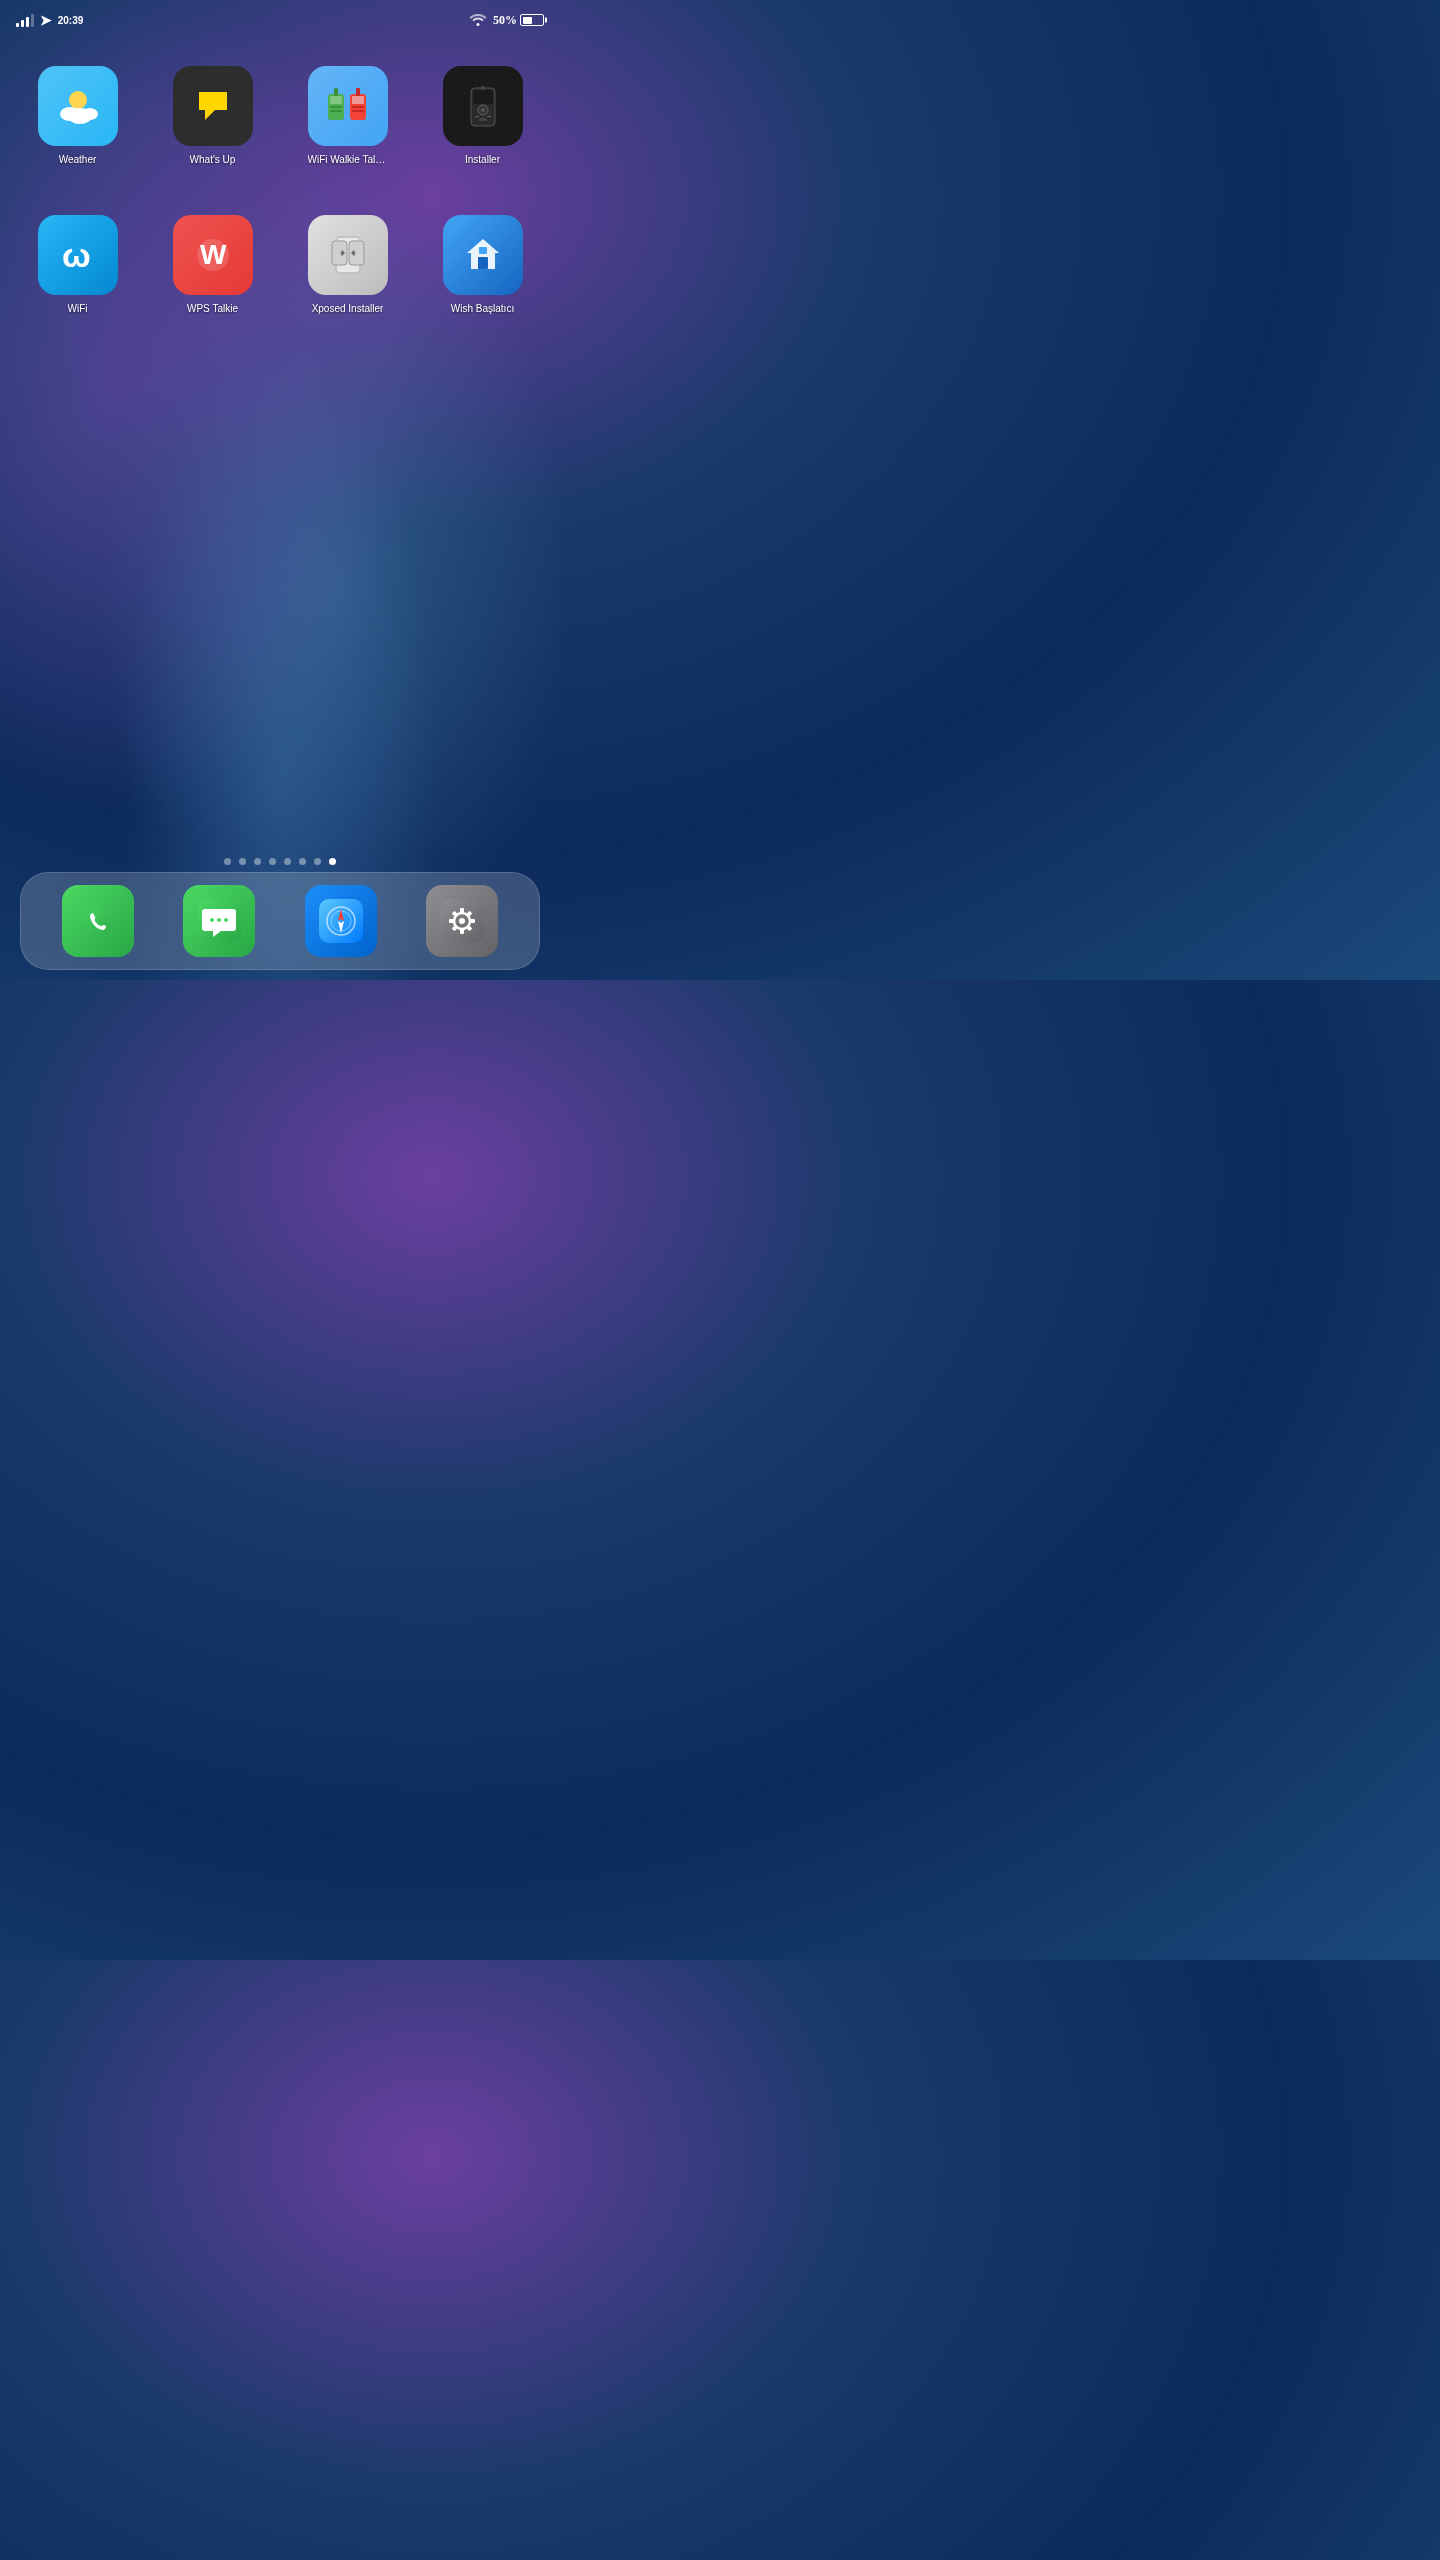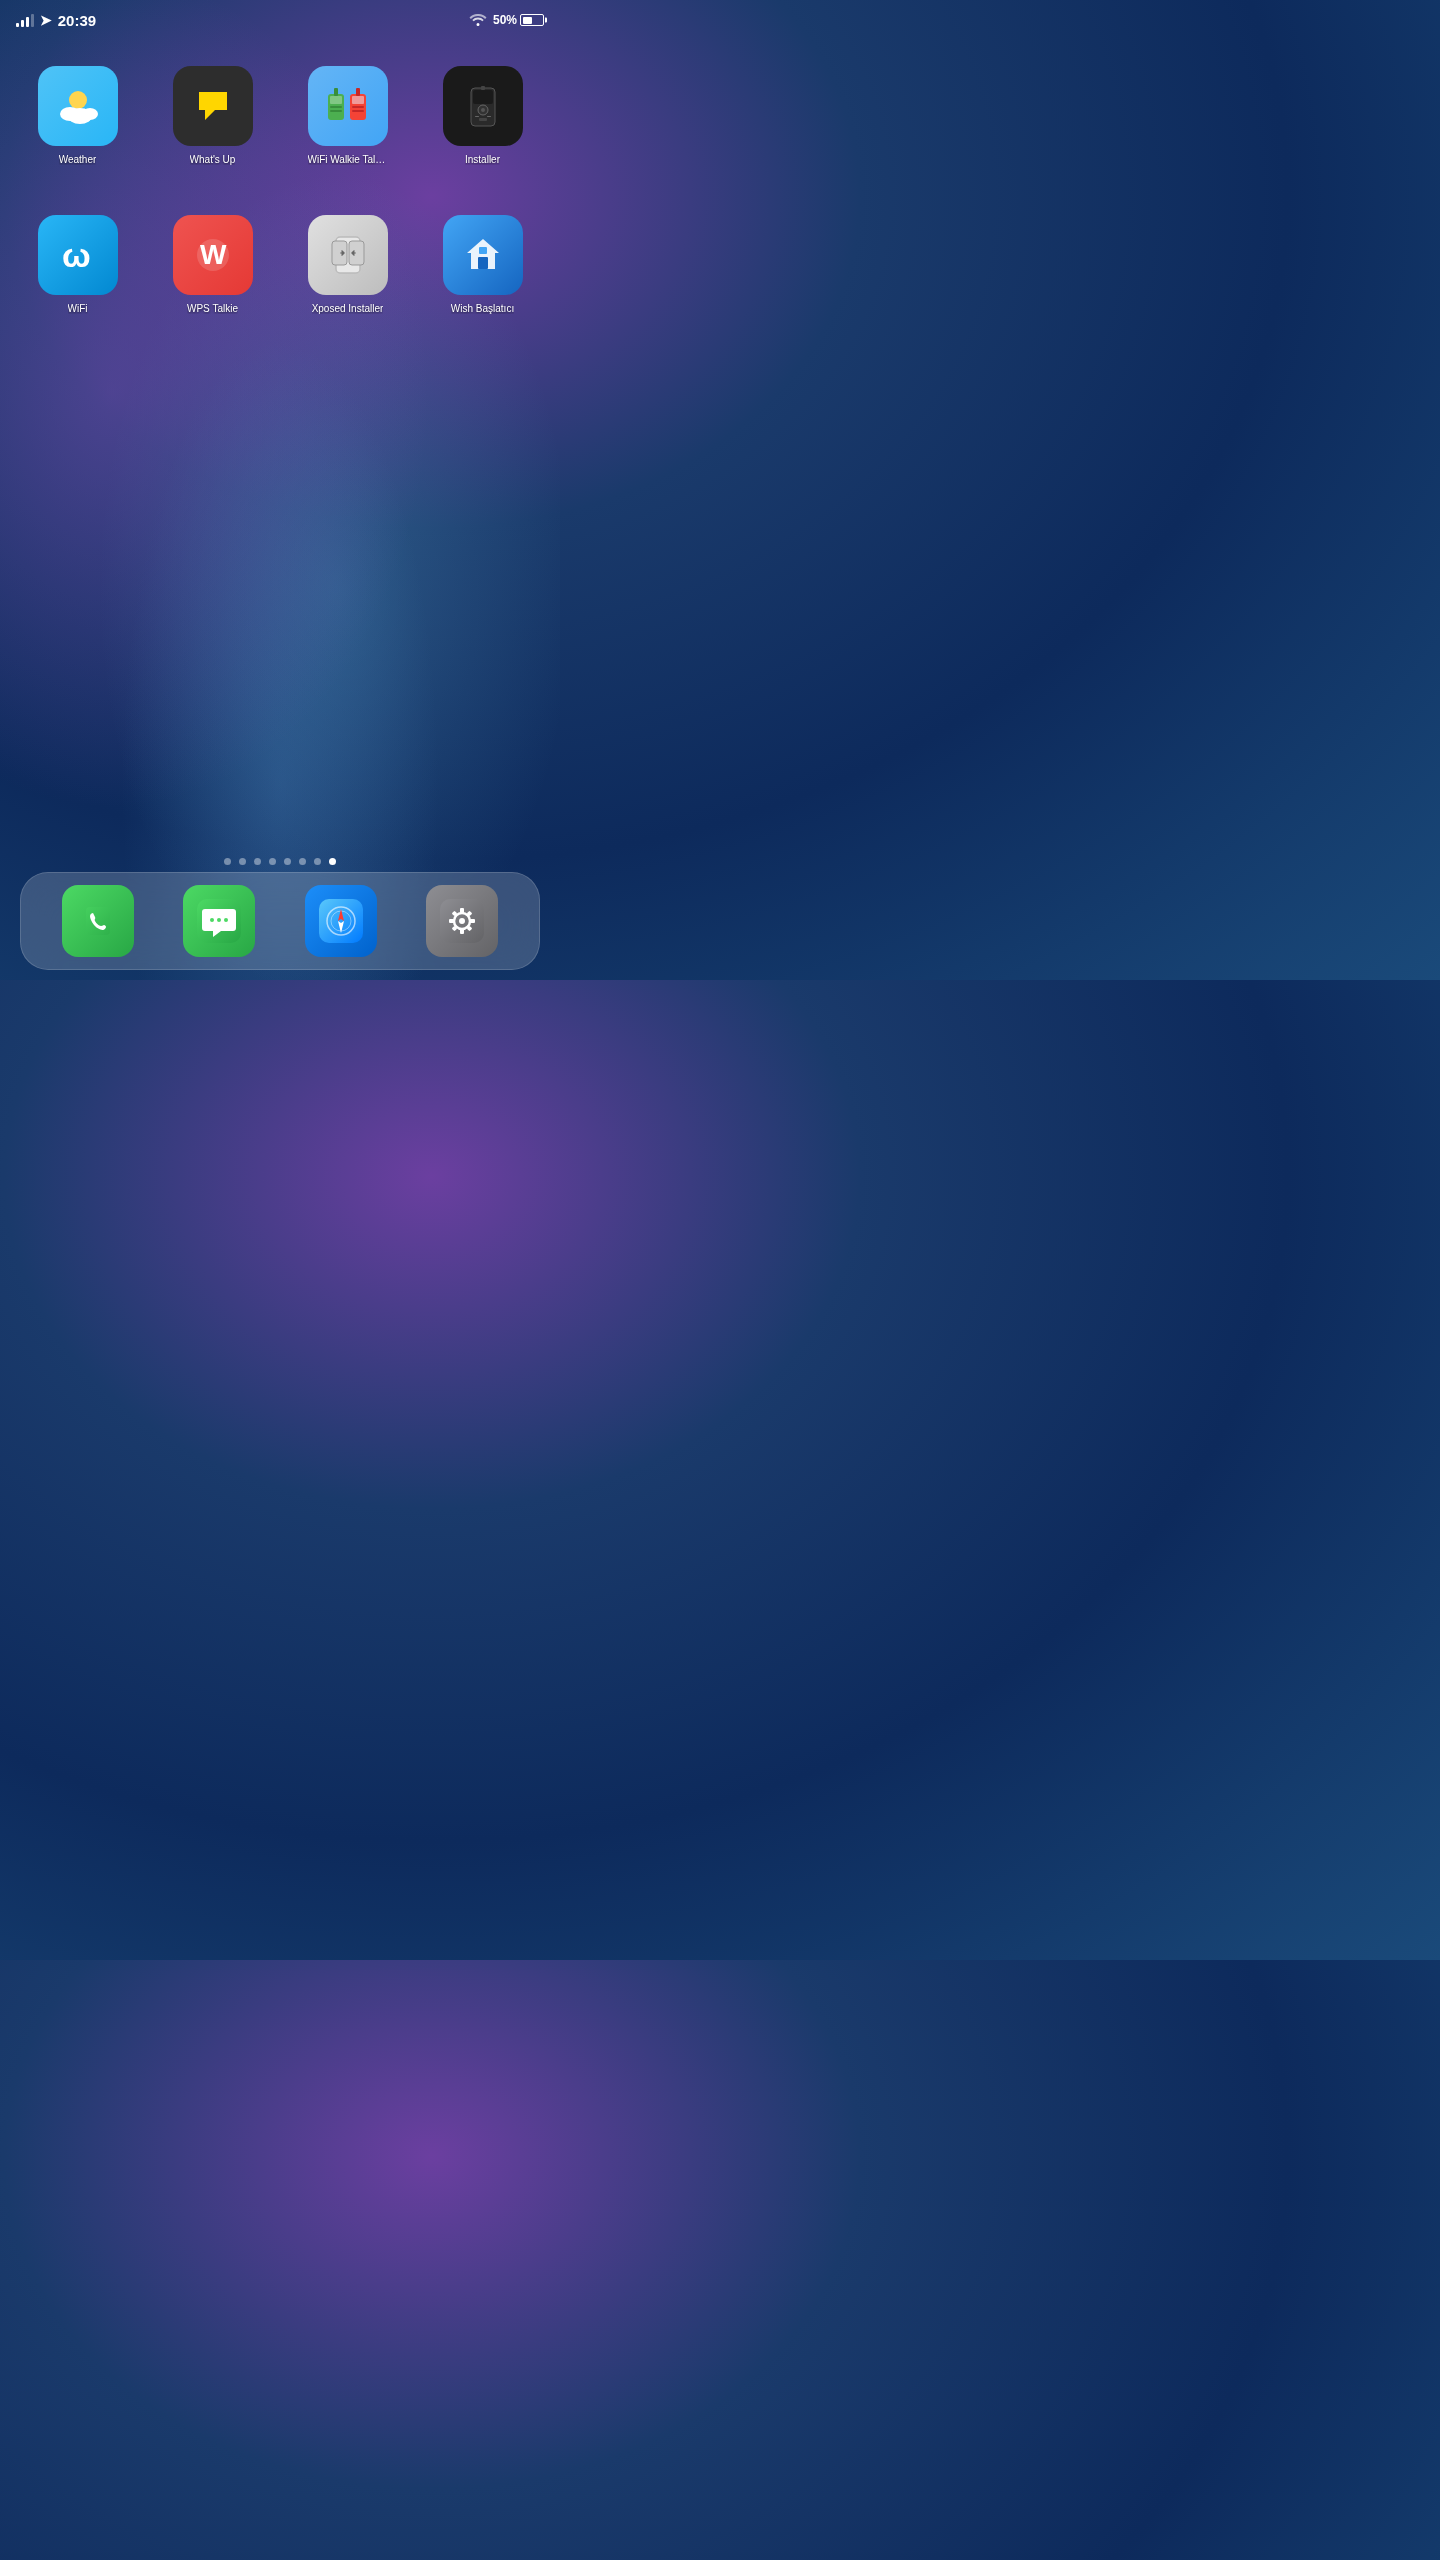--- a/index.html
+++ b/index.html
@@ -57,39 +57,40 @@
       width: 3px;
       background: white;
       border-radius: 1px;
     }
 
     .nav-arrow {
       font-size: 14px;
     }
 
     .time {
-      font-size: 15px;
+      font-size: 10px;
       font-weight: 700;
     }
 
     .status-right {
       display: flex;
       align-items: center;
       gap: 6px;
     }
 
     .wifi-icon {
       font-size: 13px;
     }
 
     .battery-container {
       display: flex;
       align-items: center;
       gap: 3px;
       font-size: 12px;
+      font-family: Liberation Serif, serif;
     }
 
     .battery-icon {
       width: 24px;
       height: 12px;
       border: 1.5px solid white;
       border-radius: 2px;
       position: relative;
       display: flex;
       align-items: center;

